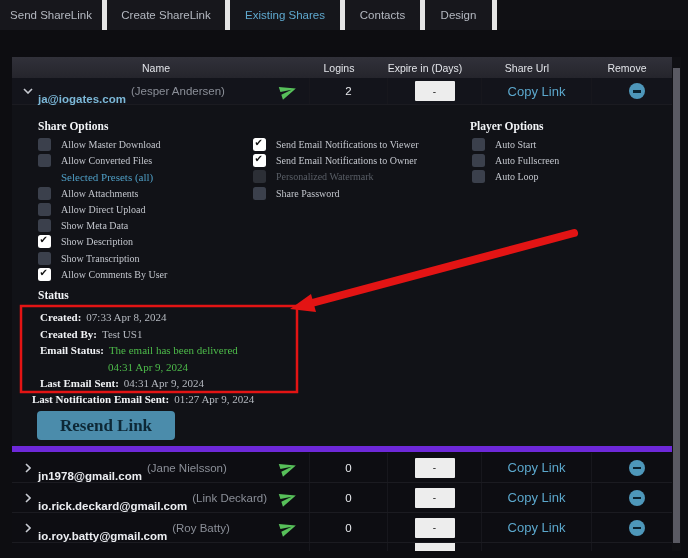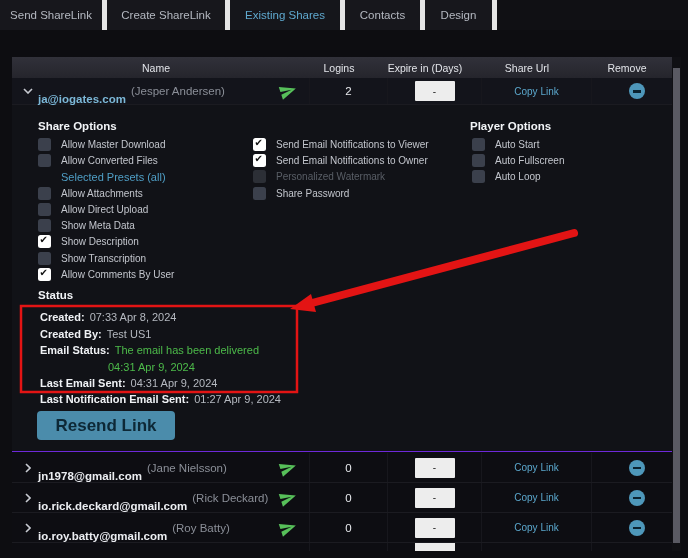--- a/index.html
+++ b/index.html
@@ -28,46 +28,46 @@
   .cell-name { flex:1; justify-content:flex-start; padding-left:6px; border-left:none; }
   .cell-logins{ width:78px; color:#e8eaee; } .cell-expire{ width:94px; }
   .cell-share{ width:110px; } .cell-remove{ width:90px; }
   .chev { width:20px; display:flex; justify-content:center; }
   .email { font-weight:bold; color:#eceef2; margin-right:5px;margin-top:16px; }
   .email.active { color:#7cb8d8; }
   .dname { color:#8b8f98; }
   .plane { margin-left:auto; margin-right:12px; display:flex; }
   .expire-box { width:40px; height:20px; background:#ededed; border-radius:1px; color:#2a2a2a;
                 font-size:10px; display:flex; align-items:center; justify-content:center; }
-  .copylink { color:#5ba7cc; font-size:10px; cursor:pointer; }
+  .copylink { color:#5ba7cc; font-size:13px; cursor:pointer; }
   .minus-circle { width:16px; height:16px; border-radius:50%; background:#4e97ba; position:relative; }
   .minus-circle::after { content:""; position:absolute; left:4px; top:7px; width:8px; height:2.5px; background:#0b2330; }
 
   
   .panel { position:absolute; left:12px; top:105px; width:669px; height:347px; background:#111217;
-           border-bottom:1px solid #6d28d9; }
+           border-bottom:6px solid #6d28d9;font-family:Liberation Serif, serif; }
   .sec-title { position:absolute; color:#f2f4f7; font-size:11.5px; font-weight:bold; }
   .cb-list { position:absolute; display:flex; flex-direction:column; }
   .cb-row { height:16.3px; display:flex; align-items:center; }
   .cb { width:13px; height:13px; border-radius:2.5px; background:#3b404c; flex:none; margin-right:10px; }
   .cb.checked { background:#ffffff; position:relative; }
   .cb.checked::after { content:"\2714"; position:absolute; left:1.5px; top:-1px; color:#111; font-size:10px; }
   .cb-label { color:#c3c6cd; font-size:10px; white-space:nowrap; }
   .cb-row.disabled .cb { background:#2c2f36; }
   .cb-row.disabled .cb-label { color:#595e66; }
   .link-row { height:16.3px; display:flex; align-items:center; padding-left:23px; }
   .preset-link { color:#4f9fc6; font-size:11px; cursor:pointer; }
 
   .status-block { position:absolute; left:28px; top:204px; }
   .st-line { height:16.5px; font-size:11px; display:flex; align-items:center; white-space:nowrap; }
   .st-label { font-weight:bold; color:#f0f2f5; margin-right:5px; }
   .st-value { color:#b5b9c0; }
   .st-green { color:#4dbb4a; }
   .st-indent { padding-left:68px; }
-  .notif-line { position:absolute; left:28px; top:286px; }
+  .notif-line { position:absolute; left:20px; top:286px; }
   .resend-btn { position:absolute; left:25px; top:306px; width:138px; height:29px; background:#4b8cab;
                 border:none; border-radius:4px; color:#0d2836; font-size:17px; font-weight:bold;
                 font-family:inherit; cursor:pointer; }
 
   
   .scroll-track { position:absolute; left:672px; top:57px; width:9px; height:494px; background:#101014; }
   .scroll-thumb { position:absolute; left:1px; top:11px; width:7px; height:475px; background:#5a5a63; }
 
   
   .row.partial { height:8px; overflow:hidden; align-items:flex-start; border-bottom:none; }
@@ -260,21 +260,21 @@
         </div>
     </div>
     <div class="row">
       <div class="cell cell-name">
         <span class="chev">
           <svg width="6" height="10" viewBox="0 0 6 10">
               <polyline points="1,1 5,5 1,9" stroke="#c6c9d0" stroke-width="1.6" fill="none"></polyline>
             </svg>
         </span>
         <span class="email">io.rick.deckard@gmail.com</span>
-        <span class="dname">(Rick Deckard)</span>
+        <span class="dname">(Link Deckard)</span>
         <span class="plane">
           <svg width="18" height="18" viewBox="0 0 24 24" style="transform:rotate(-18deg)">
               <path d="M2 21 23 12 2 3 2 10 17 12 2 14 Z" fill="#57c05a"></path>
             </svg>
         </span>
       </div>
       <div class="cell cell-logins">0</div>
       <div class="cell cell-expire">
           <span class="expire-box">-</span>
         </div>

